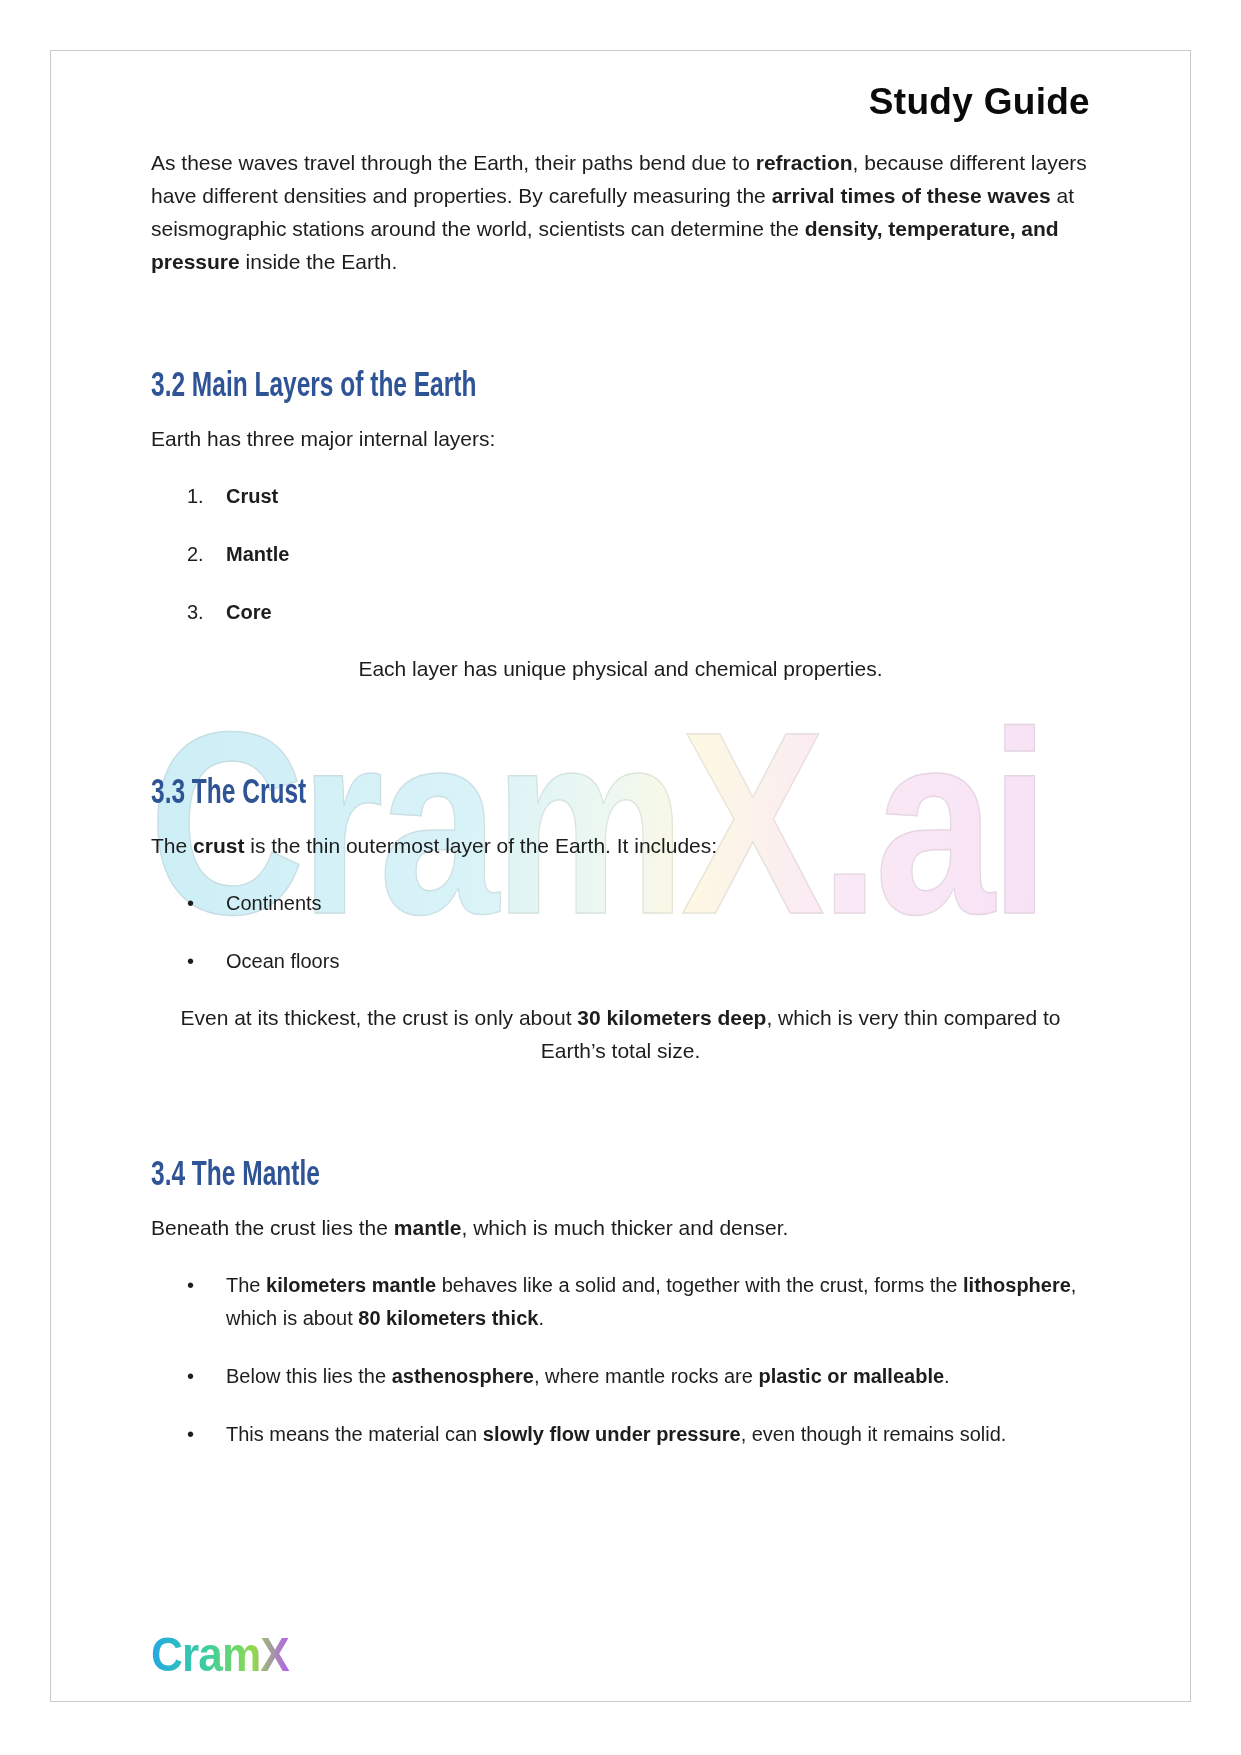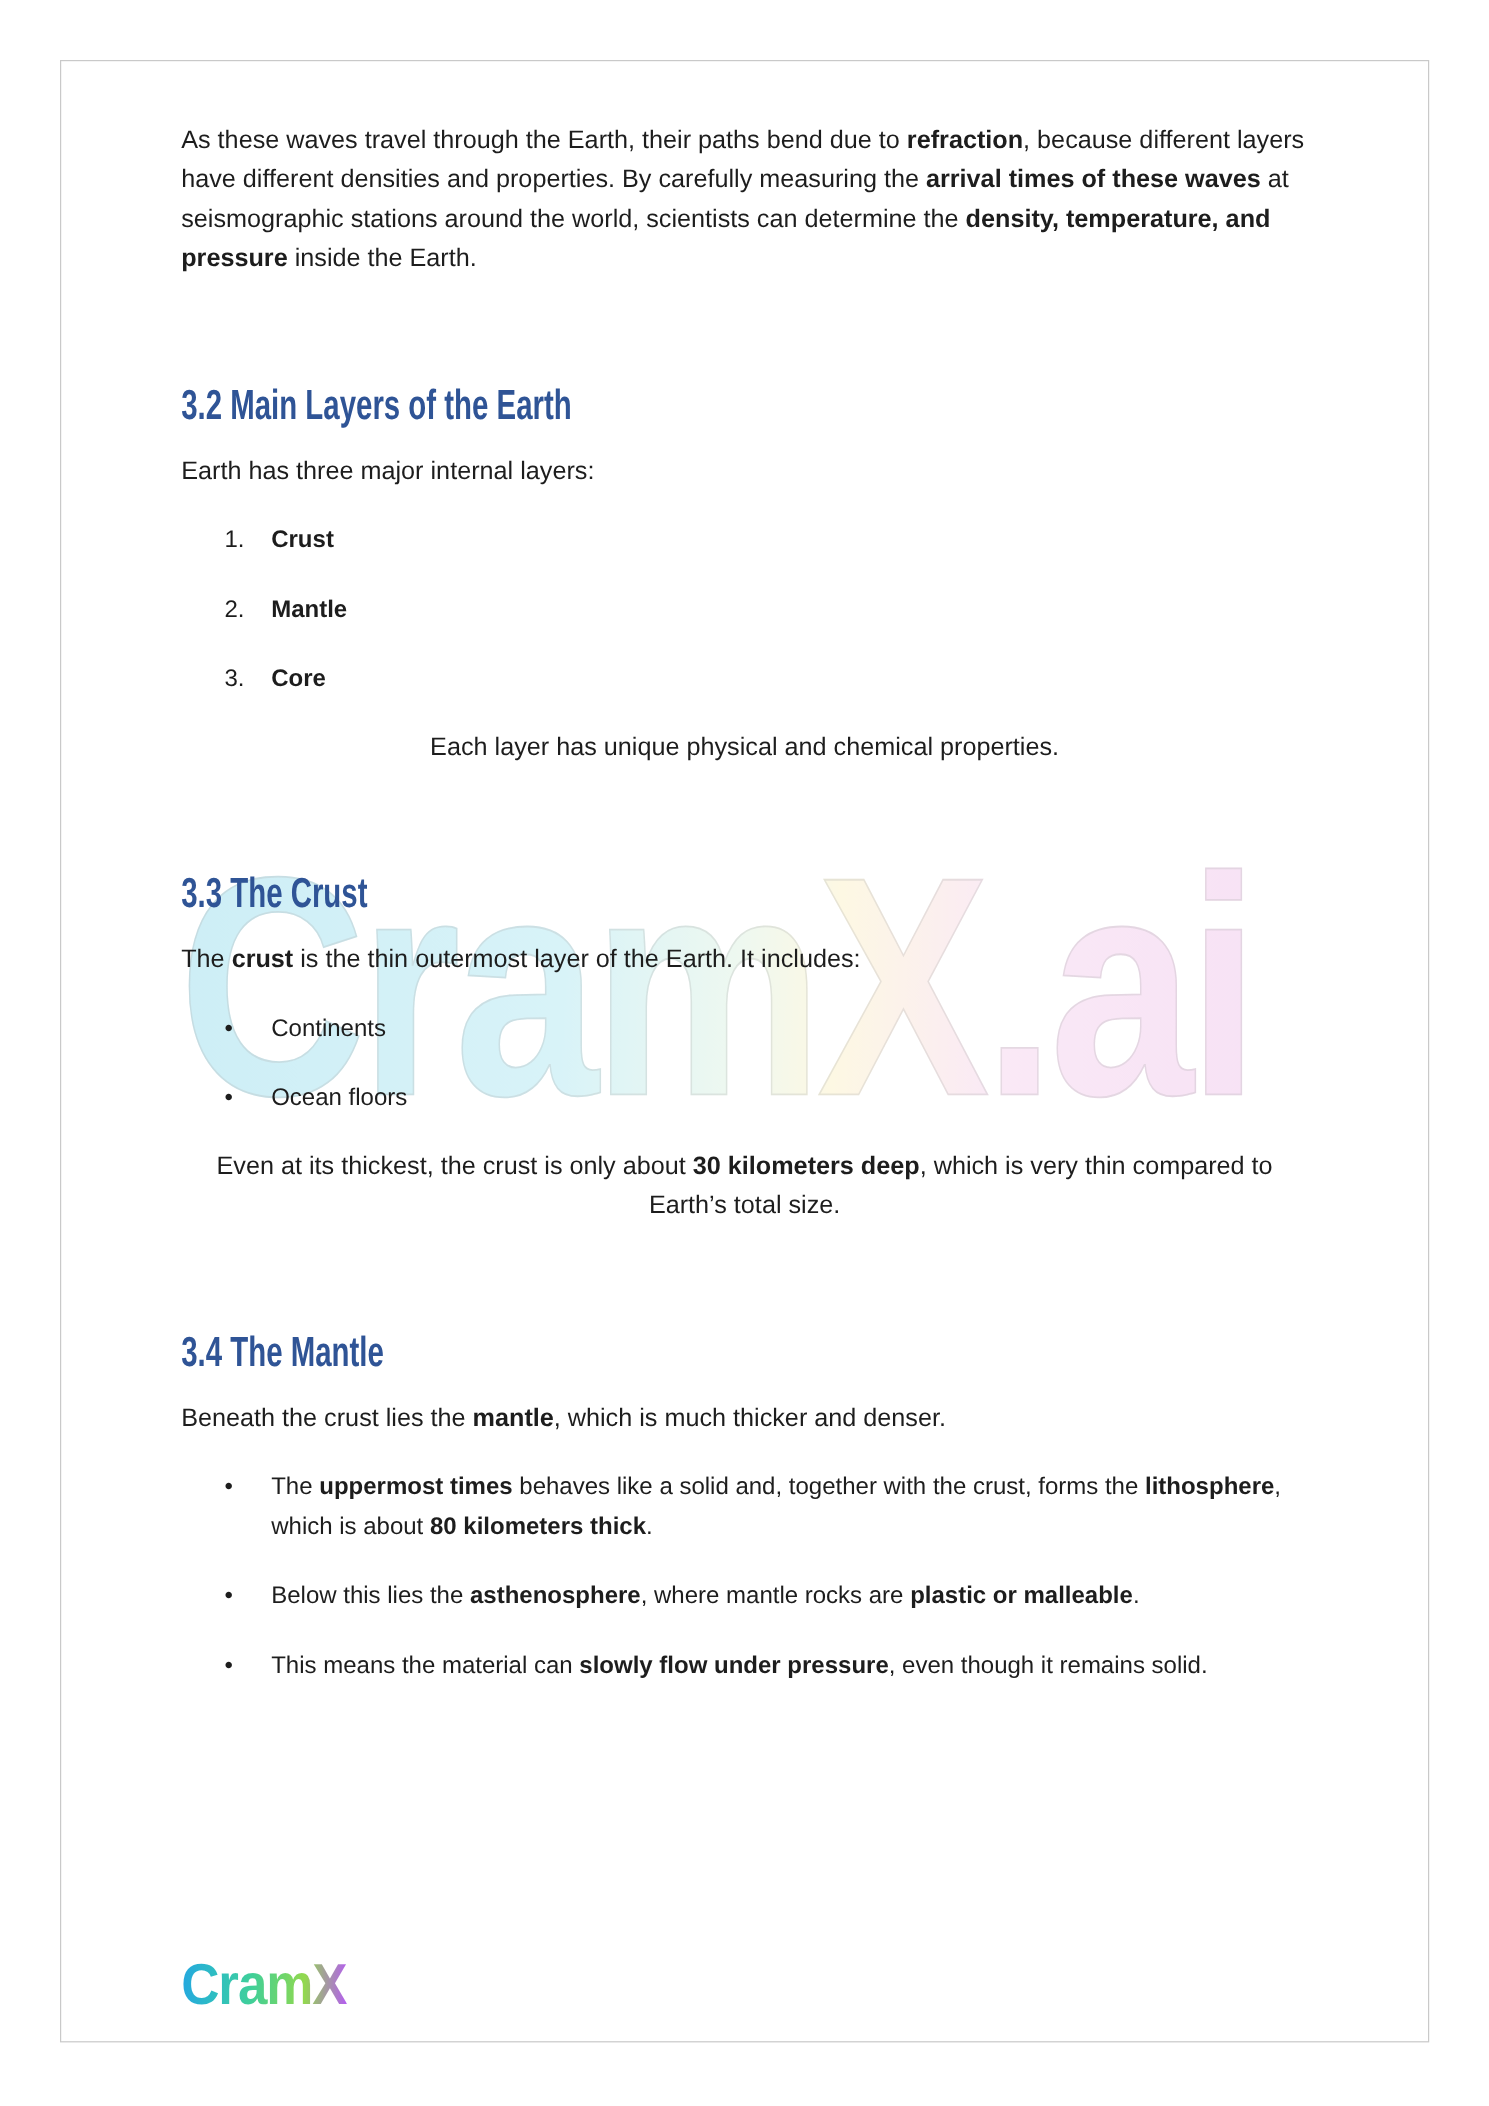--- a/index.html
+++ b/index.html
@@ -61,20 +61,21 @@
 </style>
 </head>
 <body>
 
 <div class="page">
 
   <div class="watermark">CramX.ai</div>
 
   <div class="content">
 
+    <h1 class="doc-title">Study Guide</h1>
 
     <p class="para intro"><span>As these waves travel through the Earth, their paths bend due to </span><span class="b">refraction</span><span>, because different layers have different densities and properties. By carefully measuring the </span><span class="b">arrival times of these waves</span><span> at seismographic stations around the world, scientists can determine the </span><span class="b">density, temperature, and pressure</span><span> inside the Earth.</span></p>
 
     <section>
       <h2 class="sec-heading">3.2 Main Layers of the Earth</h2>
       <p class="para"><span>Earth has three major internal layers:</span></p>
       <ol class="list">
         <li>
           <span class="marker">1.</span>
           <span class="li-text"><span class="b">Crust</span></span>
@@ -106,21 +107,21 @@
       </ul>
       <p class="para footer-para"><span>Even at its thickest, the crust is only about </span><span class="b">30 kilometers deep</span><span>, which is very thin compared to Earth’s total size.</span></p>
     </section>
 
     <section>
       <h2 class="sec-heading">3.4 The Mantle</h2>
       <p class="para"><span>Beneath the crust lies the </span><span class="b">mantle</span><span>, which is much thicker and denser.</span></p>
       <ul class="list">
         <li>
           <span class="marker">•</span>
-          <span class="li-text"><span>The </span><span class="b">uppermost times</span><span> behaves like a solid and, together with the crust, forms the </span><span class="b">lithosphere</span><span>, which is about </span><span class="b">80 kilometers thick</span><span>.</span></span>
+          <span class="li-text"><span>The </span><span class="b">kilometers mantle</span><span> behaves like a solid and, together with the crust, forms the </span><span class="b">lithosphere</span><span>, which is about </span><span class="b">80 kilometers thick</span><span>.</span></span>
         </li>
         <li>
           <span class="marker">•</span>
           <span class="li-text"><span>Below this lies the </span><span class="b">asthenosphere</span><span>, where mantle rocks are </span><span class="b">plastic or malleable</span><span>.</span></span>
         </li>
         <li>
           <span class="marker">•</span>
           <span class="li-text"><span>This means the material can </span><span class="b">slowly flow under pressure</span><span>, even though it remains solid.</span></span>
         </li>
       </ul>

